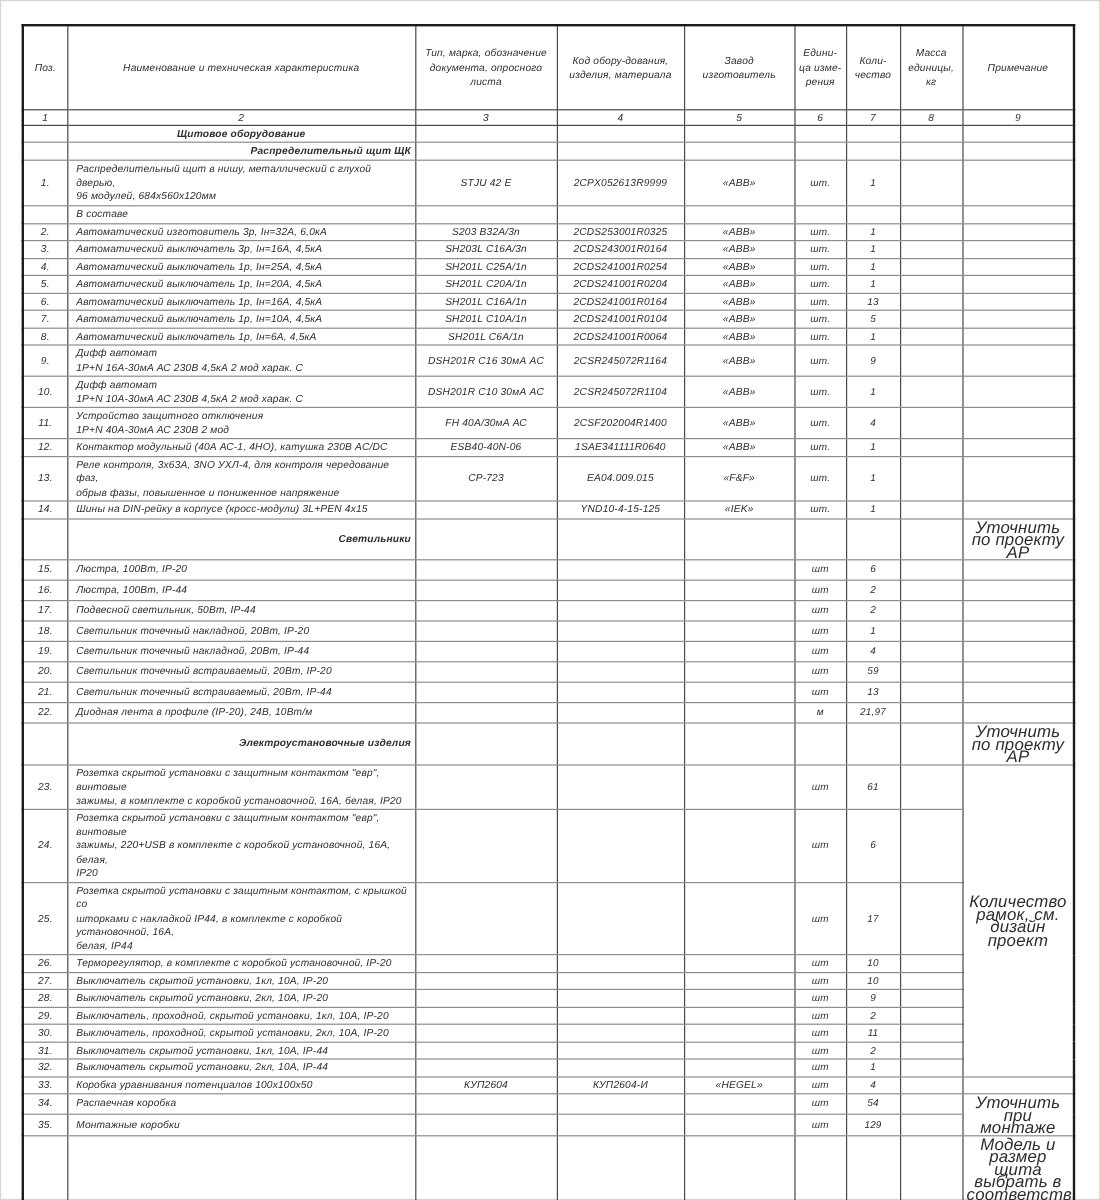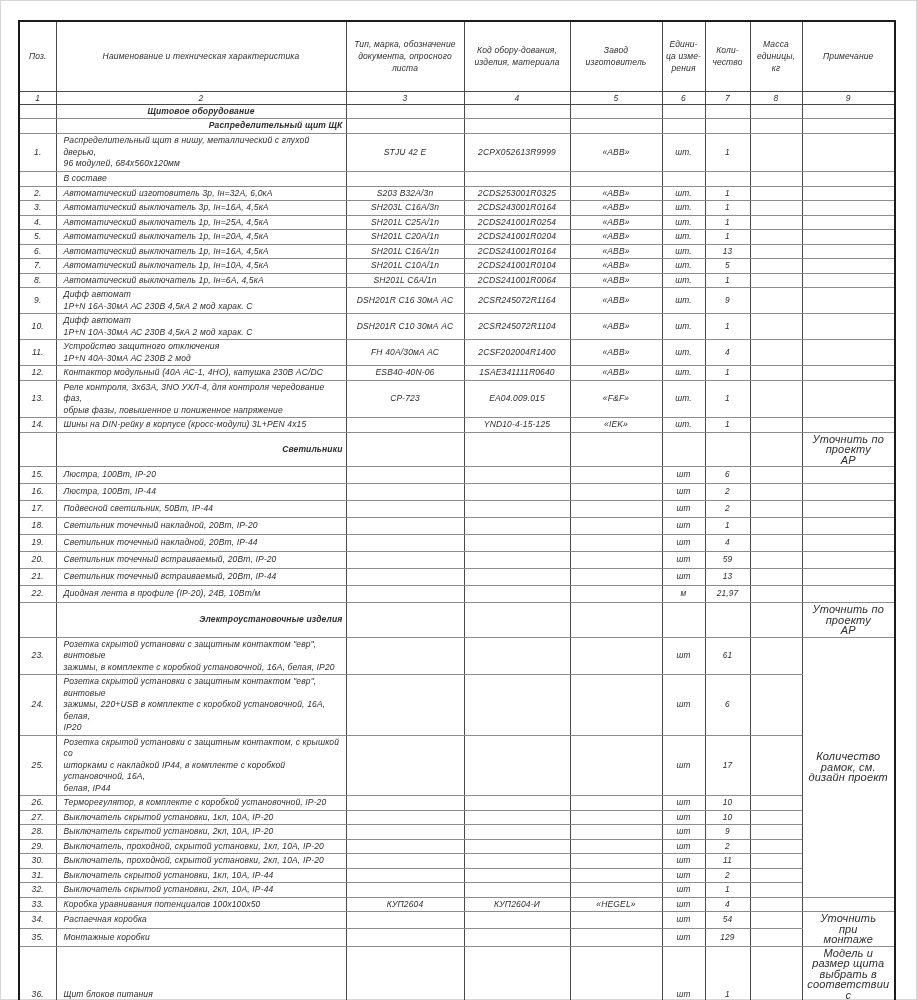--- a/index.html
+++ b/index.html
@@ -44,21 +44,21 @@
     border-bottom: 1px solid #4a4a4a;
   }
   table.spec td.numr {
     border-top: 1px solid #4a4a4a;
     border-bottom: 1px solid #4a4a4a;
     line-height: 10px;
   }
   table.spec td.name { text-align: left; padding-left: 7px; }
   table.spec td.name-center { text-align: center; font-weight: bold; }
   tr.section td.name { font-weight: bold; text-align: right; }
-  table.spec td.note-cell { font-size: 11px; line-height: 10.5px; margin-left: 47px; }
+  table.spec td.note-cell { font-size: 14px; line-height: 10.5px; margin-left: 47px; }
   table.spec td.qty, table.spec td.unit { font-size: 8.3px; }
 </style>
 </head>
 <body>
 
 <div class="sheet">
   <table class="spec">
     <colgroup>
         <col style="width: 37px;">
         <col style="width: 290px;">

